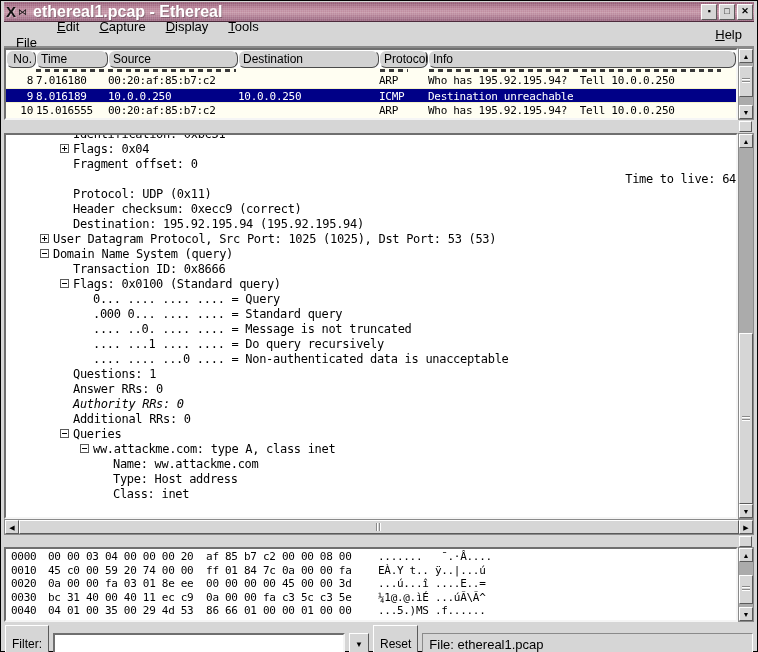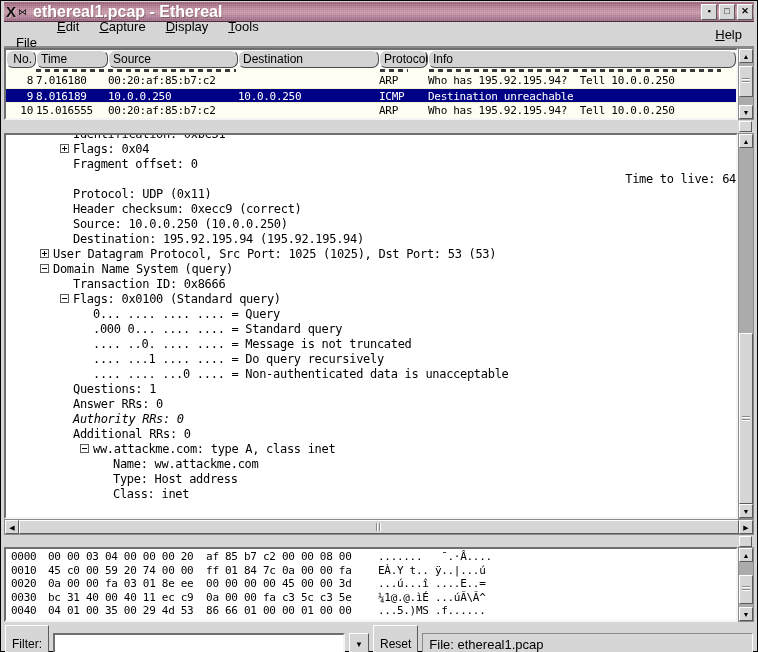--- a/index.html
+++ b/index.html
@@ -218,35 +218,35 @@
   </div>
 
   <div class="tree-section">
     <div class="tree-panel sunken">
         <div class="tline clip-top" style="padding-left: 54px;"><span class="expander none"></span><span>Identification: 0xbc31</span></div>
         <div class="tline" style="padding-left: 54px;"><span class="expander plus"></span><span>Flags: 0x04</span></div>
         <div class="tline" style="padding-left: 54px;"><span class="expander none"></span><span>Fragment offset: 0</span></div>
         <div class="tline" style="padding-left: 54px; justify-content: flex-end;"><span class="expander none"></span><span>Time to live: 64</span></div>
         <div class="tline" style="padding-left: 54px;"><span class="expander none"></span><span>Protocol: UDP (0x11)</span></div>
         <div class="tline" style="padding-left: 54px;"><span class="expander none"></span><span>Header checksum: 0xecc9 (correct)</span></div>
-        <div class="tline" style="padding-left: 54px;"><span class="expander none"></span><span>Source: 10.0.0.250 (10.0.0.250)</span></div>
         <div class="tline" style="padding-left: 54px;"><span class="expander none"></span><span>Destination: 195.92.195.94 (195.92.195.94)</span></div>
         <div class="tline" style="padding-left: 34px;"><span class="expander plus"></span><span>User Datagram Protocol, Src Port: 1025 (1025), Dst Port: 53 (53)</span></div>
         <div class="tline" style="padding-left: 34px;"><span class="expander minus"></span><span>Domain Name System (query)</span></div>
         <div class="tline" style="padding-left: 54px;"><span class="expander none"></span><span>Transaction ID: 0x8666</span></div>
         <div class="tline" style="padding-left: 54px;"><span class="expander minus"></span><span>Flags: 0x0100 (Standard query)</span></div>
         <div class="tline" style="padding-left: 74px;"><span class="expander none"></span><span>0... .... .... .... = Query</span></div>
         <div class="tline" style="padding-left: 74px;"><span class="expander none"></span><span>.000 0... .... .... = Standard query</span></div>
         <div class="tline" style="padding-left: 74px;"><span class="expander none"></span><span>.... ..0. .... .... = Message is not truncated</span></div>
         <div class="tline" style="padding-left: 74px;"><span class="expander none"></span><span>.... ...1 .... .... = Do query recursively</span></div>
         <div class="tline" style="padding-left: 74px;"><span class="expander none"></span><span>.... .... ...0 .... = Non-authenticated data is unacceptable</span></div>
         <div class="tline" style="padding-left: 54px;"><span class="expander none"></span><span>Questions: 1</span></div>
         <div class="tline" style="padding-left: 54px;"><span class="expander none"></span><span>Answer RRs: 0</span></div>
         <div class="tline" style="padding-left: 54px; font-style: italic;"><span class="expander none"></span><span>Authority RRs: 0</span></div>
         <div class="tline" style="padding-left: 54px;"><span class="expander none"></span><span>Additional RRs: 0</span></div>
+        <div class="tline" style="padding-left: 54px;"><span class="expander minus"></span><span>Queries</span></div>
         <div class="tline" style="padding-left: 74px;"><span class="expander minus"></span><span>ww.attackme.com: type A, class inet</span></div>
         <div class="tline" style="padding-left: 94px;"><span class="expander none"></span><span>Name: ww.attackme.com</span></div>
         <div class="tline" style="padding-left: 94px;"><span class="expander none"></span><span>Type: Host address</span></div>
         <div class="tline" style="padding-left: 94px;"><span class="expander none"></span><span>Class: inet</span></div>
       </div>
     <div class="vscroll">
       <span class="sb-btn">▲</span>
       <span class="sb-trough">
         <span class="sb-thumb" style="top:52%;height:48%">
             <span class="grip-h"></span>

